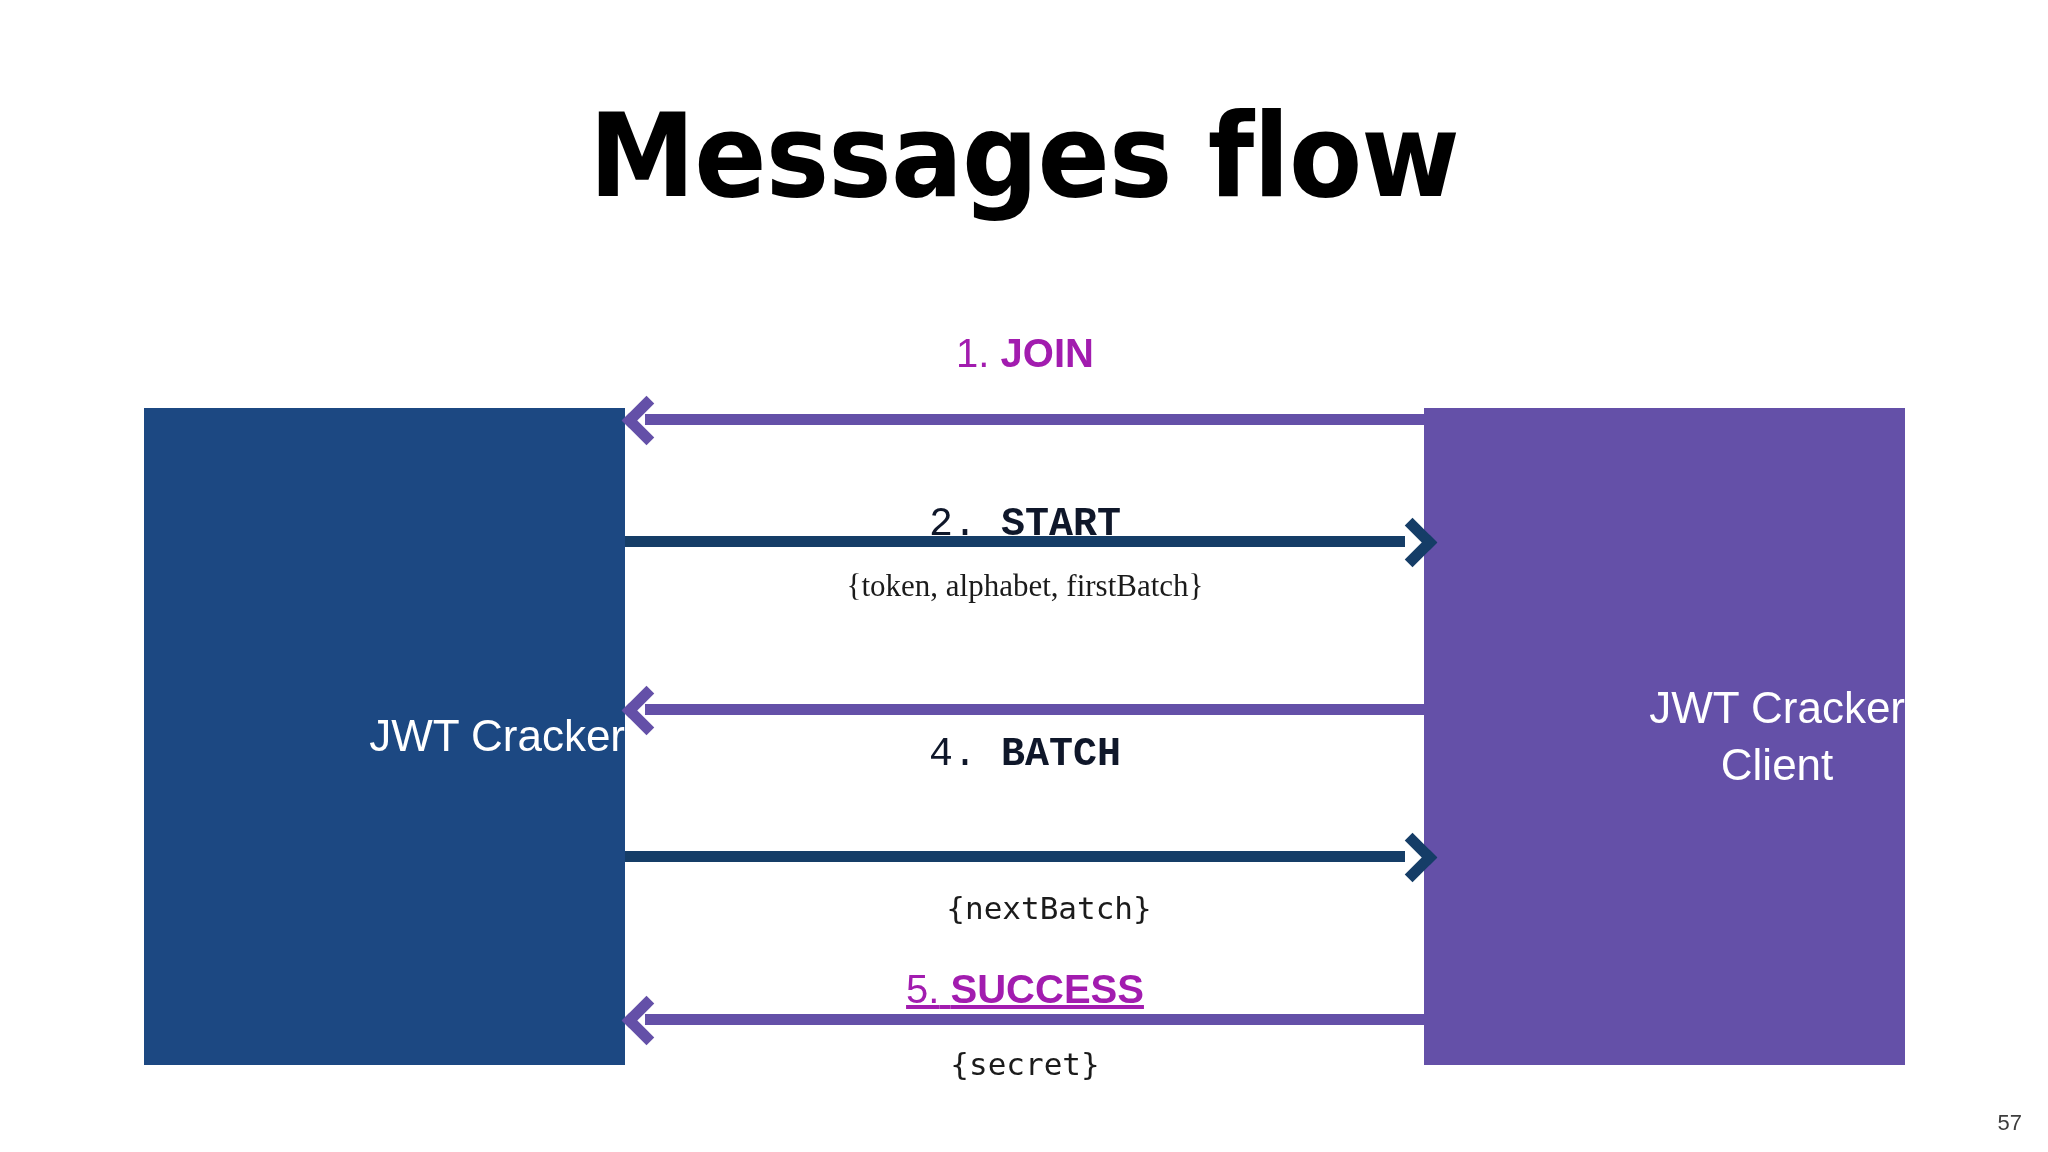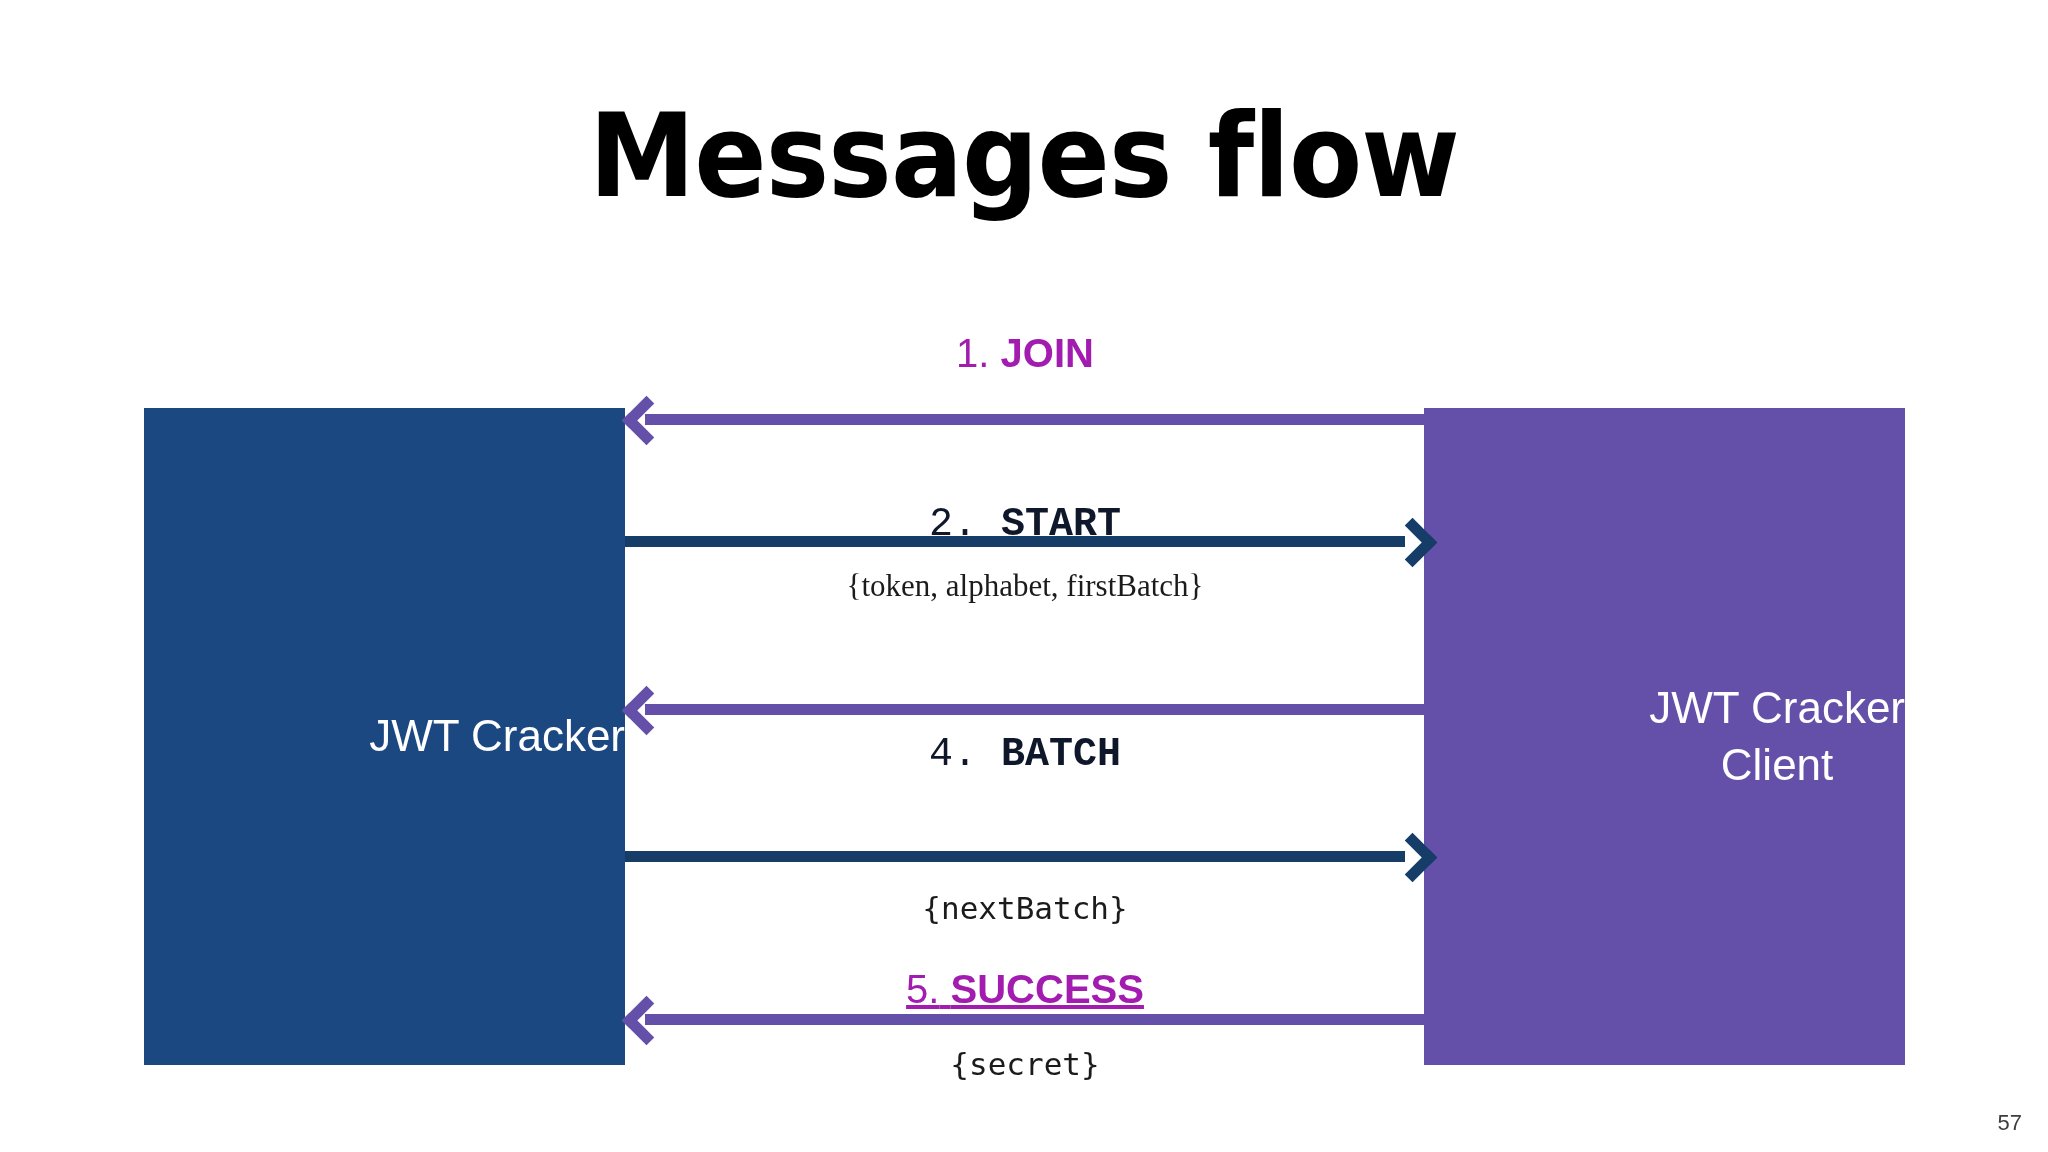--- a/index.html
+++ b/index.html
@@ -213,21 +213,21 @@
     </div>
 
     <div class="msg-label label-navy" style="top: 402px;">
       <span class="num">4.</span>
       <span class="name">BATCH</span>
     </div>
     <div class="arrow-row dir-right color-navy" style="top: 517px;">
       <div class="arrow-line"></div>
       <div class="arrow-head"></div>
     </div>
-    <div class="payload" style="top: 560px;">{nextBatch}</div>
+    <div class="payload" style="top: 560px; padding-left: 24px;">{nextBatch}</div>
 
     <div class="msg-label label-purple" style="top: 636px; text-decoration: underline;">
       <span class="num">5.</span>
       <span class="name">SUCCESS</span>
     </div>
     <div class="arrow-row dir-left color-purple" style="top: 680px;">
       <div class="arrow-line"></div>
       <div class="arrow-head"></div>
     </div>
     <div class="payload" style="top: 716px;">{secret}</div>

